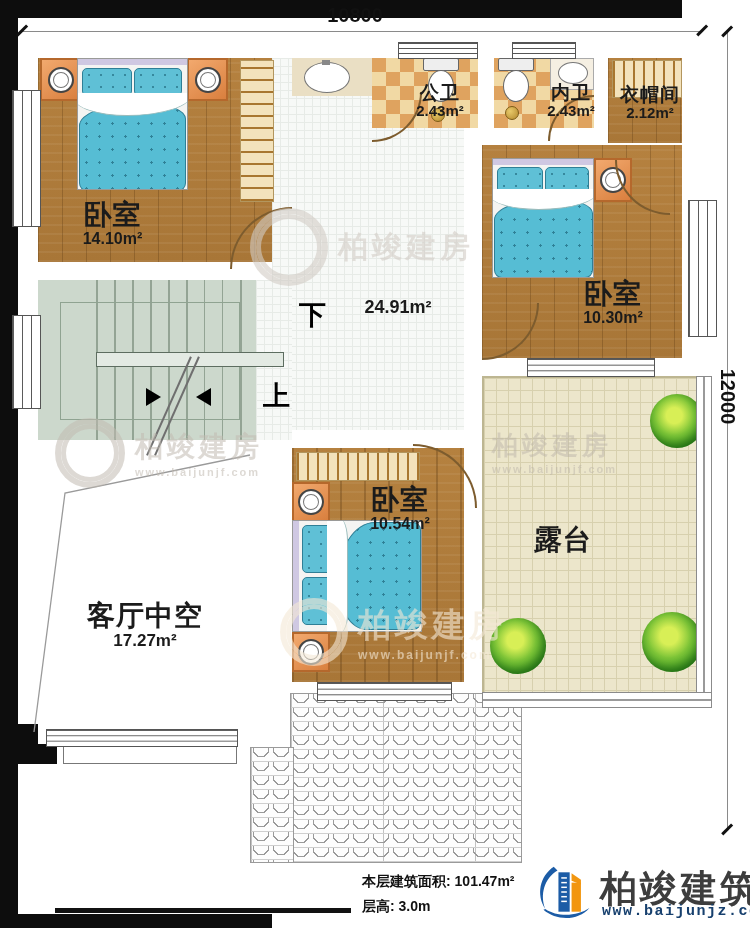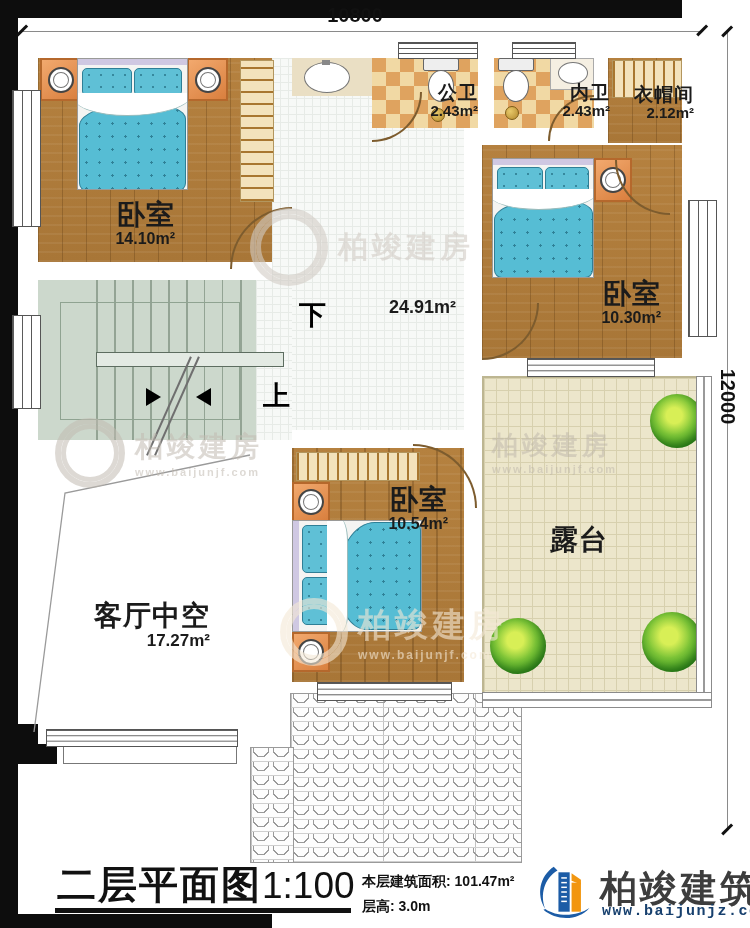--- a/index.html
+++ b/index.html
@@ -54,21 +54,21 @@
     background:radial-gradient(circle at 45% 40%, #d8ef56 0 18%, #7cc437 45%, #3c9a23 75%, #2d7f1b);
     box-shadow:inset -3px -4px 9px rgba(15,75,8,.55);}
   .rail{background:linear-gradient(90deg,#fff 46%,#9a9a9a 46% 54%,#fff 54%);border:1px solid #8b8b8b;z-index:21;}
   .rail-h{background:linear-gradient(#fff 46%,#9a9a9a 46% 54%,#fff 54%);border:1px solid #8b8b8b;z-index:21;}
   .roof{background-color:#fdfdfd;border:1px solid #9a9a9a;z-index:3;
     background-image:
       radial-gradient(circle at 10px 1px, rgba(0,0,0,0) 7px, #9a9a9a 7px 8.5px, rgba(0,0,0,0) 8.5px),
       linear-gradient(rgba(0,0,0,0) 13px, #cfcfcf 13px 14px),
       linear-gradient(90deg,#c2c2c2 1px, rgba(0,0,0,0) 1px);
     background-size:20px 14px,20px 14px,92px 100%;}
-  .rl{position:absolute;z-index:24;text-align:right;color:#1b1b1b;font-weight:bold;line-height:1.12;}
+  .rl{position:absolute;z-index:24;text-align:center;color:#1b1b1b;font-weight:bold;line-height:1.12;}
   .rl .nm{font-size:28px;letter-spacing:1px;}
   .rl .ar{font-size:16px;}
   .rl.sm .nm{font-size:19px;}
   .rl.sm .ar{font-size:15px;}
   .stairlab{position:absolute;z-index:24;font-size:27px;font-weight:bold;color:#000;}
   .wm{position:absolute;z-index:26;display:flex;align-items:center;gap:10px;pointer-events:none;}
   .wm .ring{border:6px solid currentColor;border-radius:50%;box-shadow:inset 0 0 0 4px rgba(0,0,0,0), inset 0 0 0 5px currentColor;}
   .wm .t1{font-weight:bold;letter-spacing:4px;}
   .wm .t2{font-weight:bold;letter-spacing:2px;}
   .dim{position:absolute;z-index:28;font-weight:bold;color:#111;font-size:20px;}
@@ -277,23 +277,20 @@
 
   <div class="dimline" style="left:22px;top:31px;width:680px;height:1px"></div>
   <div class="tick" style="left:15px;top:29px"></div>
   <div class="tick" style="left:695px;top:29px"></div>
   <div class="dim" style="left:310px;top:4px;width:90px;text-align:center">10800</div>
   <div class="dimline" style="left:727px;top:32px;width:1px;height:798px"></div>
   <div class="tick" style="left:720px;top:30px"></div>
   <div class="tick" style="left:720px;top:828px"></div>
   <div class="dim" style="left:692px;top:385px;width:70px;text-align:center;transform:rotate(90deg)">12000</div>
 
-  <div class="ftitle">
-    <span class="t">二层平面图</span><span class="s">1:100</span>
-  </div>
   <div class="funder"></div>
   <div class="finfo" style="left:362px;top:873px">
     <span>本层建筑面积:</span>
     <span>101.47m²</span>
   </div>
   <div class="finfo" style="left:362px;top:898px">
     <span>层高:</span>
     <span>3.0m</span>
   </div>
   <svg class="abs" style="left:535px;top:862px;width:60px;height:60px;z-index:50" viewBox="0 0 64 64">

